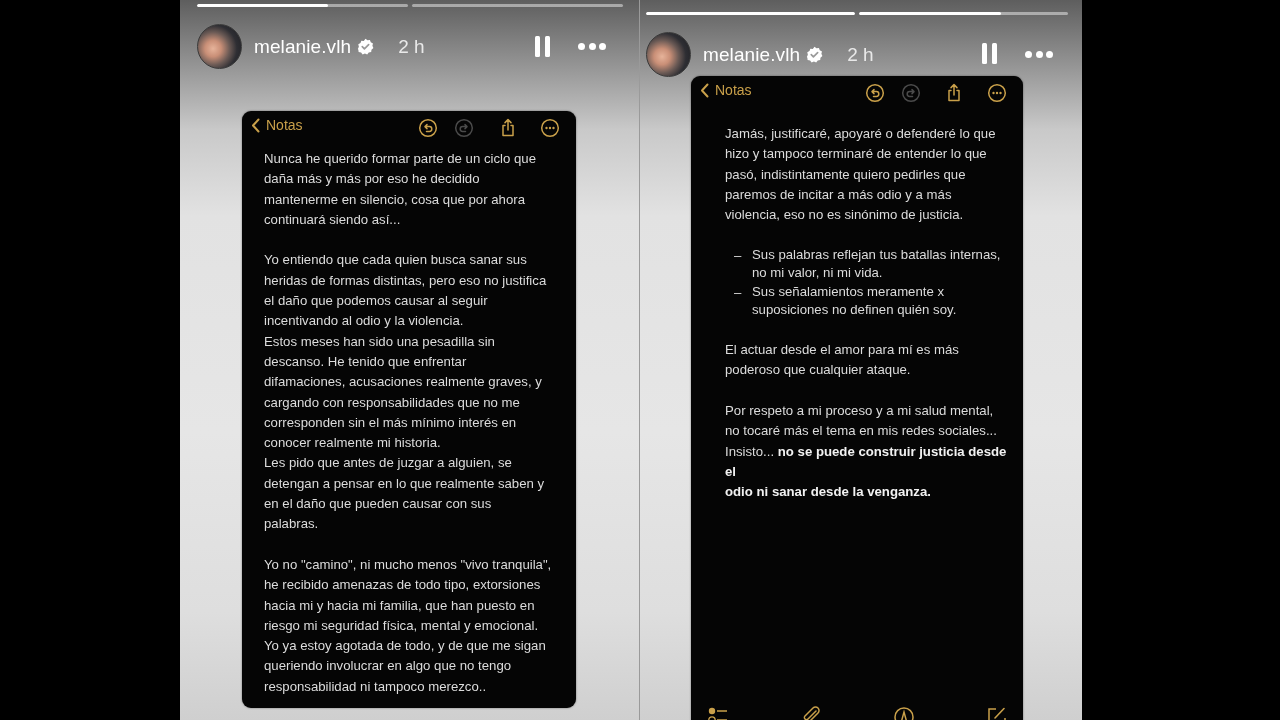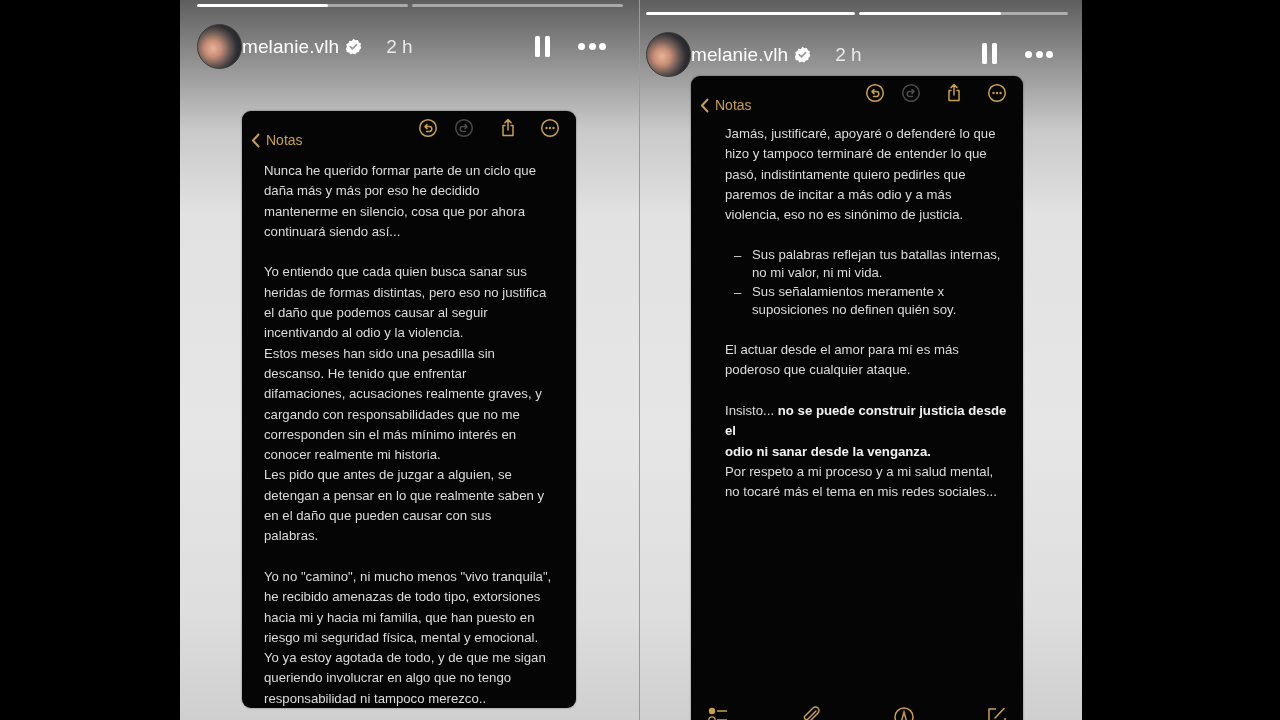--- a/index.html
+++ b/index.html
@@ -17,34 +17,34 @@
   .progress { position: absolute; top: 4px; display: flex; gap: 4px; }
   .bar { height: 3px; border-radius: 2px; background: rgba(255,255,255,0.45); position: relative; overflow: hidden; }
   .bar .fill { position: absolute; left: 0; top: 0; bottom: 0; background: #fff; border-radius: 2px; }
 
   .header { position: absolute; display: flex; align-items: center; }
   .avatar {
     width: 45px; height: 45px; border-radius: 50%;
     background: radial-gradient(circle at 35% 55%, #e6b39a 0%, #c98f77 22%, #6b5a55 45%, #2e2e33 65%, #1a1a1e 100%);
     border: 1px solid #3a3a3a;
   }
-  .username { color: #fff; font-size: 19px; letter-spacing: 0.1px; text-align: center; }
+  .username { color: #fff; font-size: 19px; margin-left: 12px; letter-spacing: 0.1px; text-align: center; }
   .verified { margin-left: 6px; width: 17px; height: 17px; }
   .time { color: #e9e9e9; font-size: 19px; margin-left: 24px; }
   .pause-icon { position: absolute; display: flex; gap: 5px; }
   .pause-icon span { width: 5px; height: 21px; background: #fff; border-radius: 1.5px; }
   .more-icon { position: absolute; display: flex; gap: 3.5px; }
   .more-icon span { width: 7px; height: 7px; border-radius: 50%; background: #fff; }
 
   .note {
     position: absolute; background: #050505; border-radius: 9px; overflow: hidden;
     box-shadow: 0 0 2px rgba(0,0,0,0.5);
   }
   .note-bar { position: relative; height: 34px; }
-  .back { position: absolute; left: 9px; top: 21px; display: flex; align-items: center; color: #c9a04a; font-size: 14px; }
+  .back { position: absolute; left: 9px; top: 6px; display: flex; align-items: center; color: #c9a04a; font-size: 14px; }
   .back svg { margin-right: 6px; }
   .tool { position: absolute; top: 7px; width: 20px; height: 20px; }
   .note-text {
     color: #dcdcdc; font-size: 13.2px; line-height: 20.3px; padding: 0 14px 0 22px;
   }
   .note-text p { white-space: pre-line; }
   .note-text .gap { height: 20.3px; }
   .note-text b { color: #f2f2f2; }
   .dash { display: flex; }
   .dash .d { width: 27px; padding-left: 9px; flex-shrink: 0; }
@@ -102,21 +102,21 @@
       <svg class="tool" style="left:256px;" viewBox="0 0 20 20">
           <path d="M7 7.5H5v10h10v-10h-2M10 12V1.8M7 4.6l3-3 3 3" stroke="#c9a04a" stroke-width="1.5" fill="none" stroke-linecap="round" stroke-linejoin="round"></path>
         </svg>
       <svg class="tool" style="left:298px;" viewBox="0 0 20 20">
           <circle cx="10" cy="10" r="8.3" stroke="#c9a04a" stroke-width="1.5" fill="none"></circle>
           <circle cx="6.5" cy="10" r="1.2" fill="#c9a04a"></circle>
           <circle cx="10" cy="10" r="1.2" fill="#c9a04a"></circle>
           <circle cx="13.5" cy="10" r="1.2" fill="#c9a04a"></circle>
         </svg>
     </div>
-    <div class="note-text" style="padding-top:4px;margin-top:12px;">
+    <div class="note-text" style="padding-top:4px;">
       <p>Nunca he querido formar parte de un ciclo que
 daña más y más por eso he decidido
 mantenerme en silencio, cosa que por ahora
 continuará siendo así...</p>
       <div class="gap"></div>
       <p>Yo entiendo que cada quien busca sanar sus
 heridas de formas distintas, pero eso no justifica
 el daño que podemos causar al seguir
 incentivando al odio y la violencia.
 Estos meses han sido una pesadilla sin
@@ -212,24 +212,24 @@
       </div>
       <div class="dash">
         <span class="d">–</span>
         <p style="line-height:18.5px;">Sus señalamientos meramente x
 suposiciones no definen quién soy.</p>
       </div>
       <div class="gap"></div>
       <p>El actuar desde el amor para mí es más
 poderoso que cualquier ataque.</p>
       <div class="gap"></div>
+      <p>Por respeto a mi proceso y a mi salud mental,
+no tocaré más el tema en mis redes sociales...</p>
       <p><span>Insisto... </span><b>no se puede construir justicia desde el
 odio ni sanar desde la venganza.</b></p>
-      <p>Por respeto a mi proceso y a mi salud mental,
-no tocaré más el tema en mis redes sociales...</p>
     </div>
     <div class="bottom-tools" style="top:630px;">
       <svg style="left:16px;" width="22" height="20" viewBox="0 0 22 20">
           <circle cx="5" cy="5" r="3.2" fill="#c9a04a"></circle>
           <path d="M10 5h10" stroke="#c9a04a" stroke-width="1.5"></path>
           <circle cx="5" cy="14" r="3.2" stroke="#c9a04a" stroke-width="1.3" fill="none"></circle>
           <path d="M10 14h10" stroke="#c9a04a" stroke-width="1.5"></path>
         </svg>
       <svg style="left:110px;" width="20" height="20" viewBox="0 0 20 20">
           <path d="M15 5l-8 8a2 2 0 01-3-3l8-8a3.5 3.5 0 015 5l-8 8" stroke="#c9a04a" stroke-width="1.5" fill="none" stroke-linecap="round"></path>

